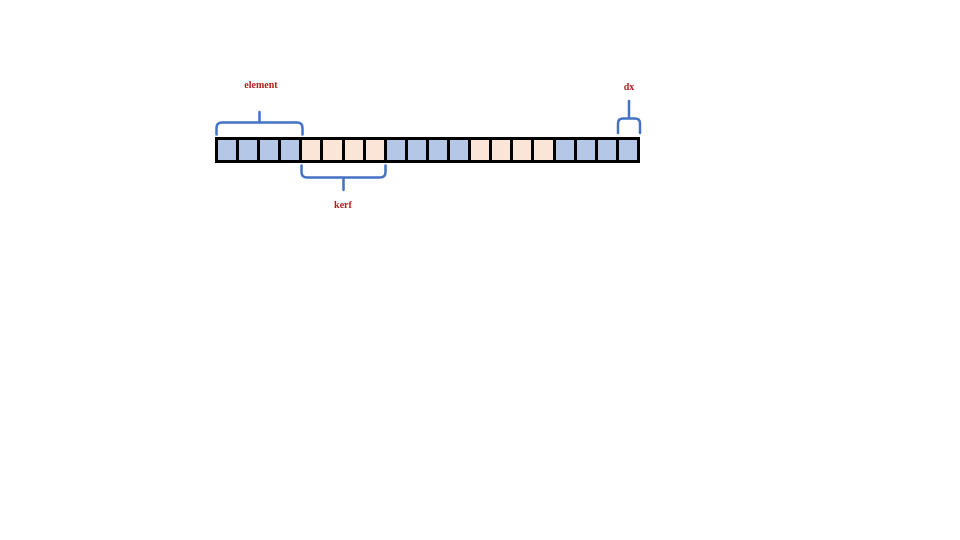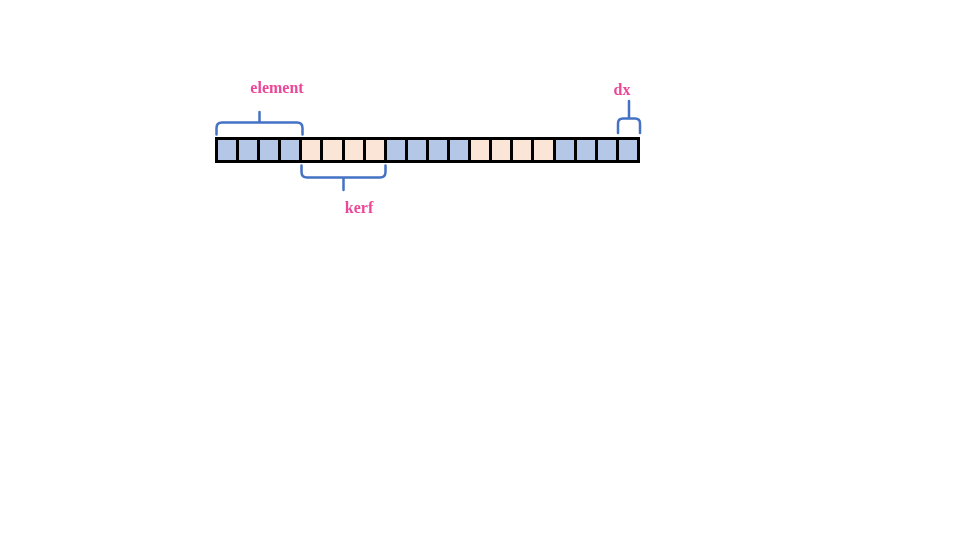--- a/index.html
+++ b/index.html
@@ -12,28 +12,27 @@
     width: 960px;
     height: 540px;
     background: #ffffff;
     overflow: hidden;
     font-family: "Liberation Serif", "DejaVu Serif", serif;
   }
   .diagram-label {
     position: absolute;
     transform: translateX(-50%);
     font-weight: bold;
-    font-size: 16px;
-    color: #ec4899;
+    font-size: 10px;
+    color: #b91c1c;
     white-space: nowrap;
-    margin-left: 16px;
   }
   #label-element { left: 261px; top: 79px; }
   #label-kerf    { left: 343px; top: 199px; font-family: Liberation Serif, serif; }
-  #label-dx      { left: 606px; top: 81px; }
+  #label-dx      { left: 629px; top: 81px; }
   .strip {
     position: absolute;
     left: 215px;
     top: 137px;
     width: 425px;
     height: 26px;
     background: #000000;
     box-sizing: border-box;
     padding: 3px;
     display: flex;

